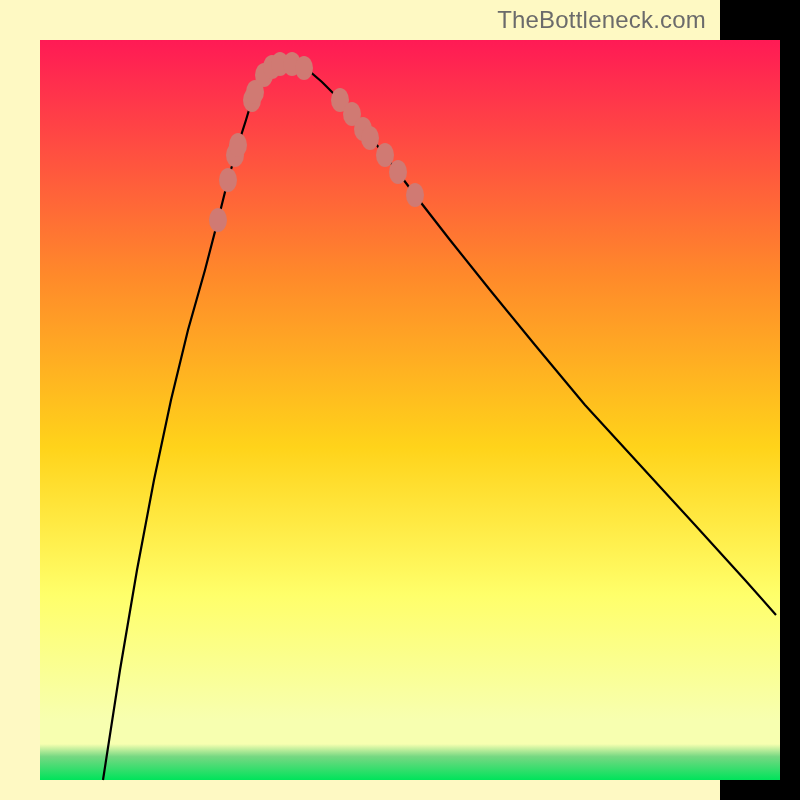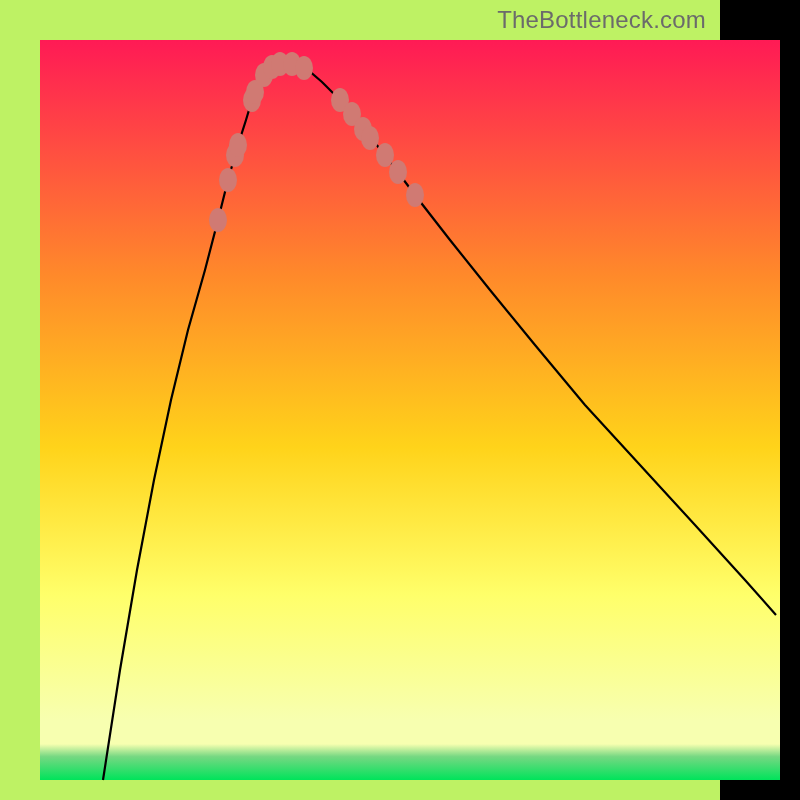--- a/index.html
+++ b/index.html
@@ -10,21 +10,21 @@
     overflow: hidden;
     background: #000;
     font-family: Arial, Helvetica, sans-serif;
   }
   .frame {
     position: absolute;
     left: 0;
     top: 0;
     width: 720px;
     height: 800px;
-    background: #bef264;
+    background: #fef9c3;
   }
   .plot {
     position: absolute;
     left: 40px;
     top: 40px;
     width: 740px;
     height: 740px;
     
   }
   .green-band {

